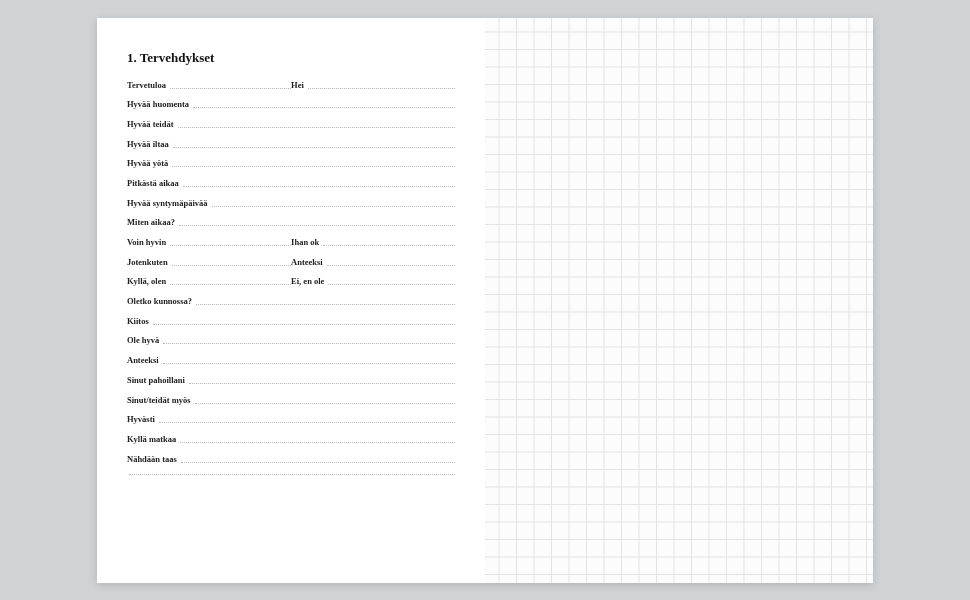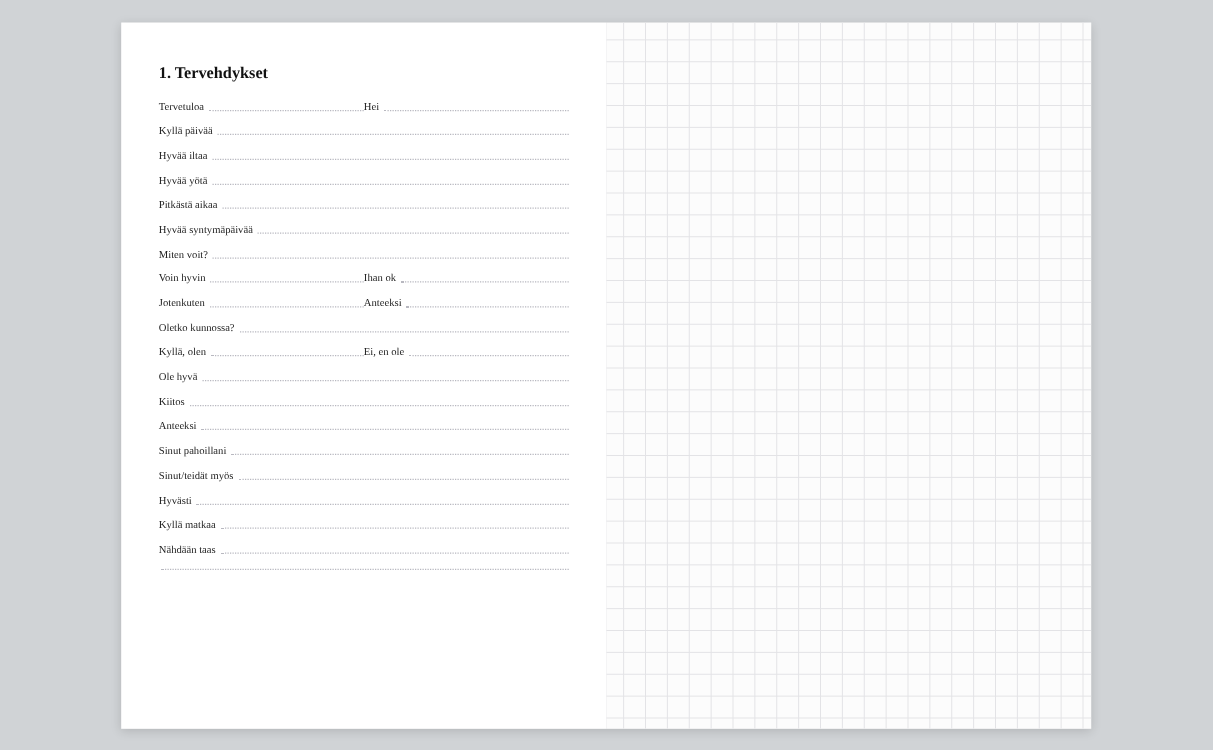--- a/index.html
+++ b/index.html
@@ -43,20 +43,21 @@
       display: flex;
       flex-direction: column;
       gap: 0;
     }
     .row {
       display: flex;
       align-items: baseline;
       height: 19.7px;
       font-size: 8.5px;
       color: #222;
+      font-weight: bold;
     }
     .cell {
       display: flex;
       align-items: baseline;
       flex: 1;
       min-width: 0;
     }
     .term {
       white-space: nowrap;
       padding-right: 2px;
@@ -92,21 +93,27 @@
             <span class="term">Tervetuloa</span>
             <span class="dots"></span>
           </div>
           <div class="cell">
             <span class="term">Hei</span>
             <span class="dots"></span>
           </div>
         </div>
         <div class="row">
           <div class="cell">
-            <span class="term">Kyllä päivää</span>
+            <span class="term">Hyvää huomenta</span>
+            <span class="dots"></span>
+          </div>
+        </div>
+        <div class="row">
+          <div class="cell">
+            <span class="term">Hyvää teidät</span>
             <span class="dots"></span>
           </div>
         </div>
         <div class="row">
           <div class="cell">
             <span class="term">Hyvää iltaa</span>
             <span class="dots"></span>
           </div>
         </div>
         <div class="row">
@@ -122,21 +129,21 @@
           </div>
         </div>
         <div class="row">
           <div class="cell">
             <span class="term">Hyvää syntymäpäivää</span>
             <span class="dots"></span>
           </div>
         </div>
         <div class="row">
           <div class="cell">
-            <span class="term">Miten voit?</span>
+            <span class="term">Miten aikaa?</span>
             <span class="dots"></span>
           </div>
         </div>
         <div class="row">
           <div class="cell">
             <span class="term">Voin hyvin</span>
             <span class="dots"></span>
           </div>
           <div class="cell">
             <span class="term">Ihan ok</span>
@@ -148,43 +155,43 @@
             <span class="term">Jotenkuten</span>
             <span class="dots"></span>
           </div>
           <div class="cell">
             <span class="term">Anteeksi</span>
             <span class="dots"></span>
           </div>
         </div>
         <div class="row">
           <div class="cell">
+            <span class="term">Kyllä, olen</span>
+            <span class="dots"></span>
+          </div>
+          <div class="cell">
+            <span class="term">Ei, en ole</span>
+            <span class="dots"></span>
+          </div>
+        </div>
+        <div class="row">
+          <div class="cell">
             <span class="term">Oletko kunnossa?</span>
             <span class="dots"></span>
           </div>
         </div>
         <div class="row">
           <div class="cell">
-            <span class="term">Kyllä, olen</span>
-            <span class="dots"></span>
-          </div>
-          <div class="cell">
-            <span class="term">Ei, en ole</span>
+            <span class="term">Kiitos</span>
             <span class="dots"></span>
           </div>
         </div>
         <div class="row">
           <div class="cell">
             <span class="term">Ole hyvä</span>
-            <span class="dots"></span>
-          </div>
-        </div>
-        <div class="row">
-          <div class="cell">
-            <span class="term">Kiitos</span>
             <span class="dots"></span>
           </div>
         </div>
         <div class="row">
           <div class="cell">
             <span class="term">Anteeksi</span>
             <span class="dots"></span>
           </div>
         </div>
         <div class="row">

